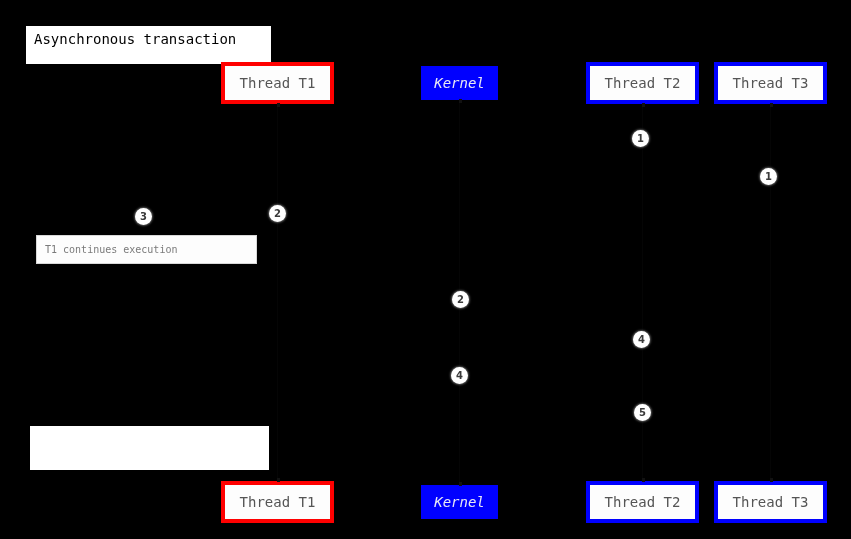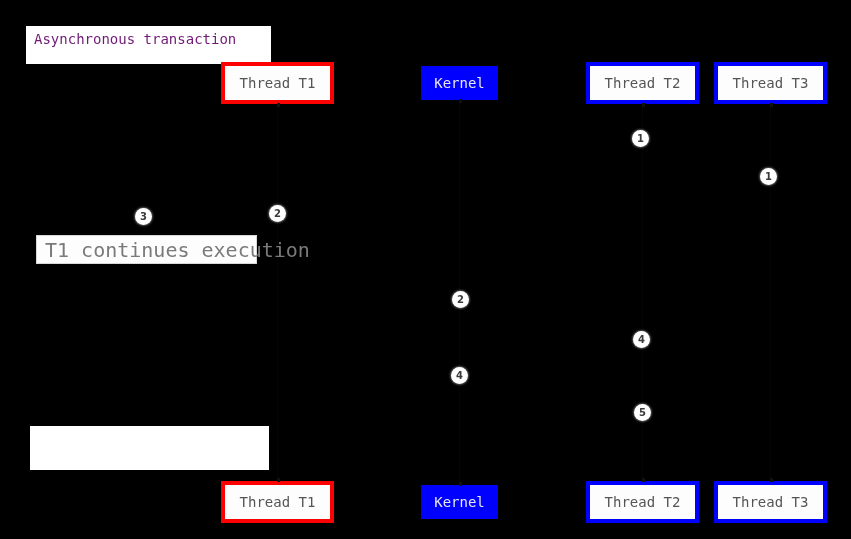--- a/index.html
+++ b/index.html
@@ -15,21 +15,21 @@
     width: 851px;
     height: 539px;
     background: #000000;
     overflow: hidden;
   }
 
   
   .title-banner {
     position: absolute;
     background: #ffffff;
-    color: #701a75;
+    color: #000000;
     font-family: "DejaVu Sans Mono", monospace;
     font-size: 14px;
     line-height: 1;
     padding: 6px 8px 7px 8px;
     white-space: nowrap;
     letter-spacing: 0px;
   }
 
   
   .participant {
@@ -50,31 +50,32 @@
   }
   .participant.blue {
     background: #fdfdfd;
     border: 4px solid #0f766e;
     color: #555555;
   }
   .participant.kernel {
     background: #0000ff;
     border: none;
     color: #e8e8f5;
+    font-style: italic;
   }
 
   
   .note-box {
     position: absolute;
     box-sizing: border-box;
     background: #fdfdfd;
     border: 1px solid #d8d8d8;
     color: #7a7a7a;
     font-family: "DejaVu Sans Mono", monospace;
-    font-size: 20px;
+    font-size: 10px;
     display: flex;
     align-items: center;
     justify-content: flex-start;
     padding-left: 8px;
     white-space: nowrap;
     letter-spacing: 0px;
   }
   .blank-box {
     position: absolute;
     box-sizing: border-box;

